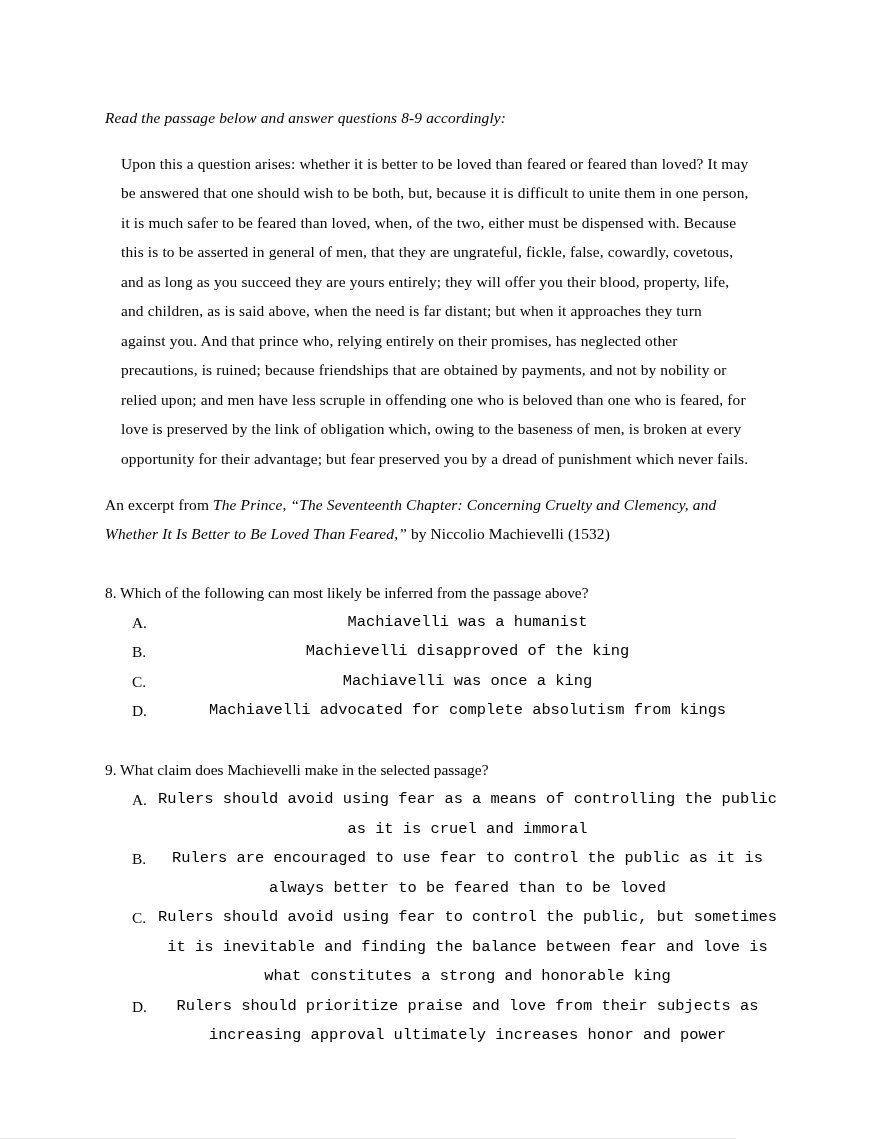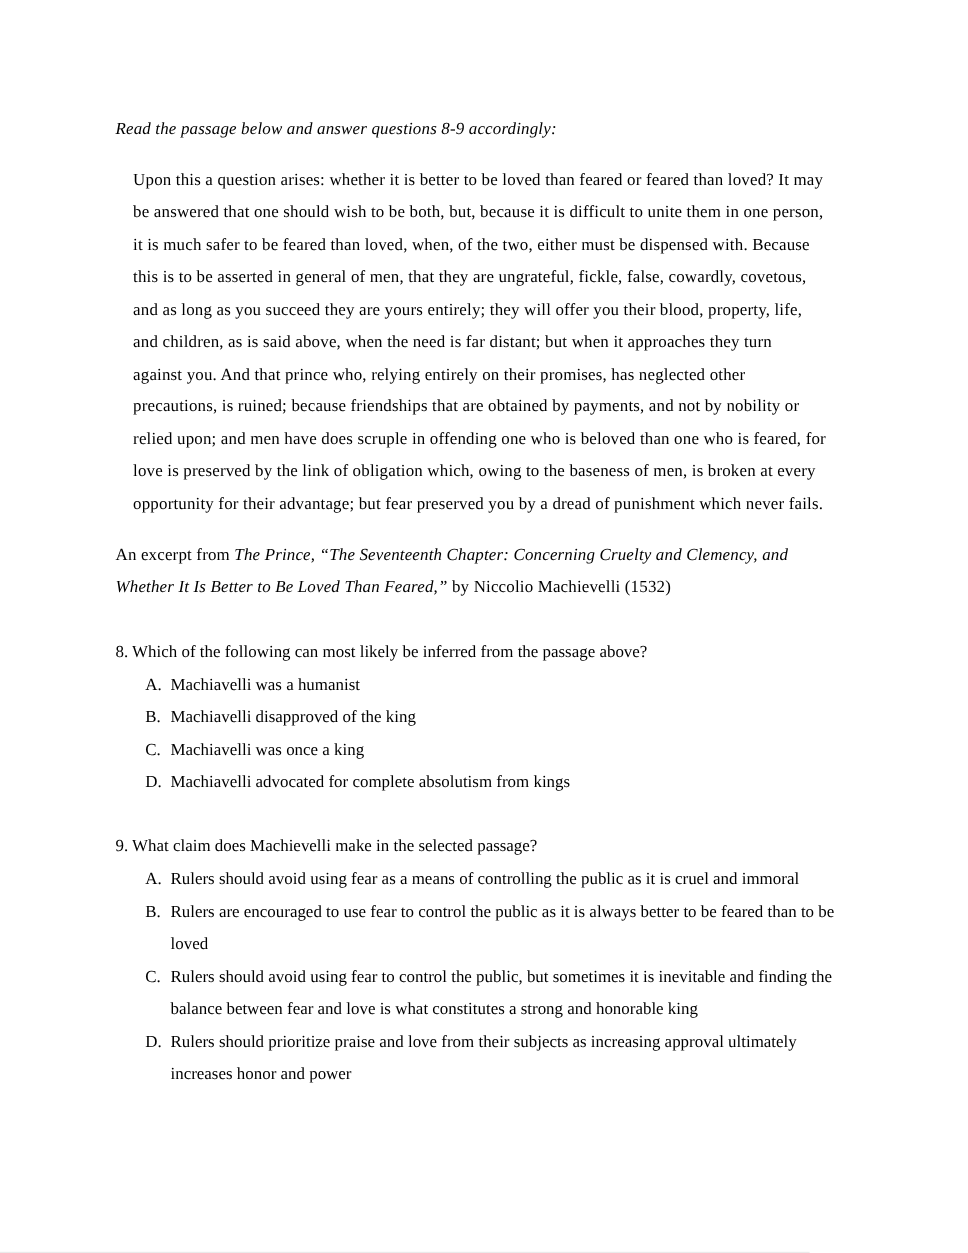--- a/index.html
+++ b/index.html
@@ -74,61 +74,62 @@
     position: absolute;
     left: 27px;
     top: 0;
     width: 22px;
     text-align: left;
     font-size: 15.4px;
     line-height: 29.55px;
   }
   .option-text {
     display: block;
-    text-align: left;
+    text-align: center;
+    font-family: Liberation Mono, monospace;
   }
 </style>
 </head>
 <body>
 
 <div class="page">
   <div class="content">
 
     <div class="line intro">Read the passage below and answer questions 8-9 accordingly:</div>
 
     <div class="passage">
       <div class="line">Upon this a question arises: whether it is better to be loved than feared or feared than loved? It may</div>
       <div class="line">be answered that one should wish to be both, but, because it is difficult to unite them in one person,</div>
       <div class="line">it is much safer to be feared than loved, when, of the two, either must be dispensed with. Because</div>
       <div class="line">this is to be asserted in general of men, that they are ungrateful, fickle, false, cowardly, covetous,</div>
       <div class="line">and as long as you succeed they are yours entirely; they will offer you their blood, property, life,</div>
       <div class="line">and children, as is said above, when the need is far distant; but when it approaches they turn</div>
       <div class="line">against you. And that prince who, relying entirely on their promises, has neglected other</div>
       <div class="line">precautions, is ruined; because friendships that are obtained by payments, and not by nobility or</div>
-      <div class="line">relied upon; and men have does scruple in offending one who is beloved than one who is feared, for</div>
+      <div class="line">relied upon; and men have less scruple in offending one who is beloved than one who is feared, for</div>
       <div class="line">love is preserved by the link of obligation which, owing to the baseness of men, is broken at every</div>
       <div class="line">opportunity for their advantage; but fear preserved you by a dread of punishment which never fails.</div>
     </div>
 
     <div class="line"><span>An excerpt from </span><span class="ital">The Prince,</span><span class="ital"> “The Seventeenth Chapter: Concerning Cruelty and Clemency, and</span></div>
 
     <div class="line"><span class="ital">Whether It Is Better to Be Loved Than Feared,”</span><span> by Niccolio Machievelli (1532)</span></div>
 
     <div class="blank-line">&nbsp;</div>
 
     <div class="question">8. Which of the following can most likely be inferred from the passage above?</div>
 
     <ul class="options">
       <li class="option">
         <span class="option-letter">A.</span>
         <span class="option-text">Machiavelli was a humanist</span>
       </li>
       <li class="option">
         <span class="option-letter">B.</span>
-        <span class="option-text">Machiavelli disapproved of the king</span>
+        <span class="option-text">Machievelli disapproved of the king</span>
       </li>
       <li class="option">
         <span class="option-letter">C.</span>
         <span class="option-text">Machiavelli was once a king</span>
       </li>
       <li class="option">
         <span class="option-letter">D.</span>
         <span class="option-text">Machiavelli advocated for complete absolutism from kings</span>
       </li>
     </ul>

